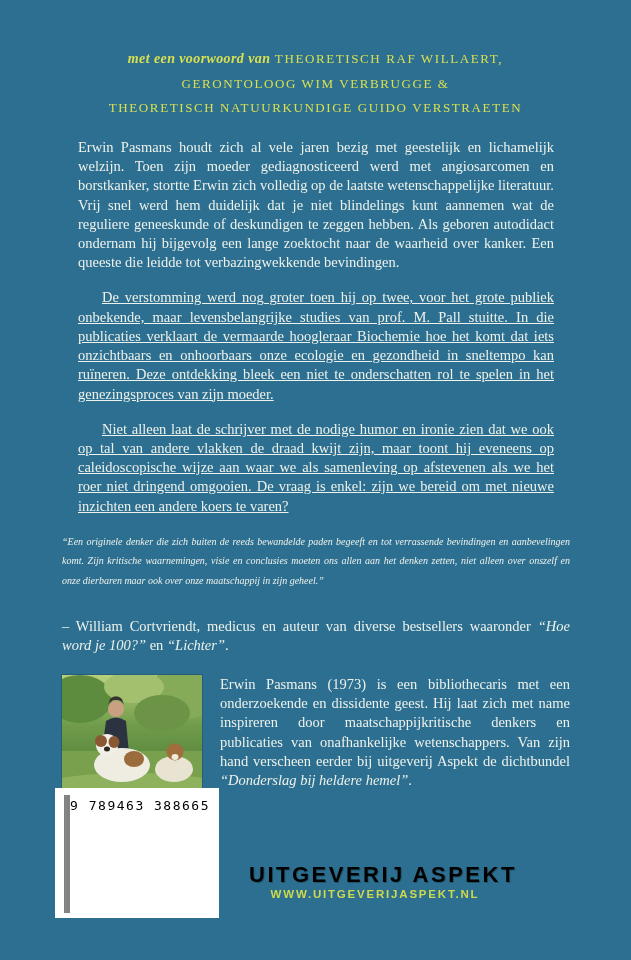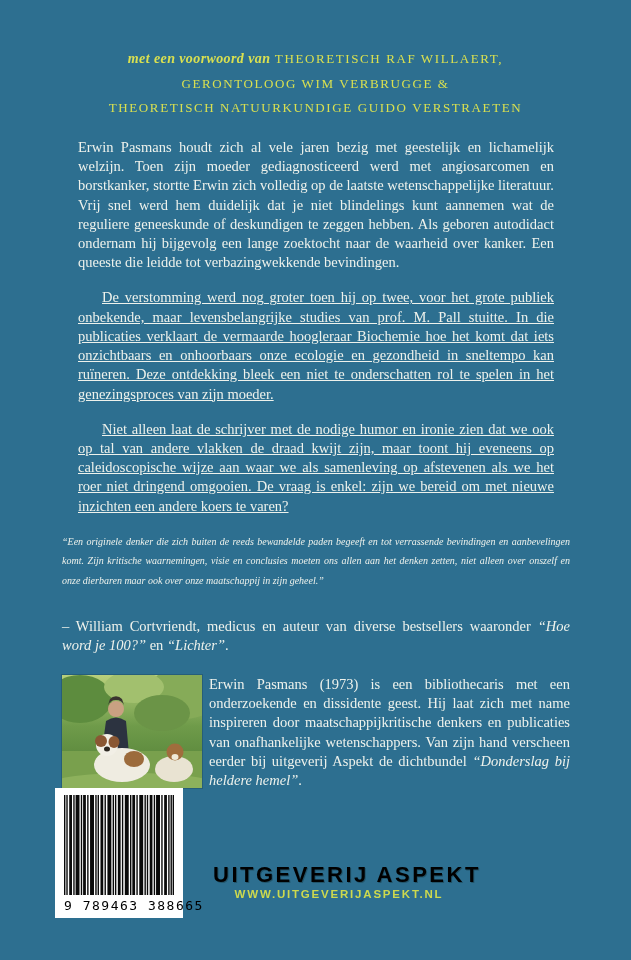--- a/index.html
+++ b/index.html
@@ -48,21 +48,21 @@
     margin: 26px 61px 0 62px;
     text-align: justify;
     font-size: 14.5px;
     line-height: 19.2px;
   }
   .it { font-style: italic; }
   
   .bio-row {
     margin: 20px 61px 0 62px;
     display: flex;
-    gap: 7px;
+    gap: 18px;
     align-items: flex-start;
   }
   .photo {
     width: 140px; height: 113px;
     flex: none;
     overflow: hidden;
     box-shadow: 0 0 0 1px rgba(0,0,0,0.15);
   }
   .photo svg { display: block; width: 100%; height: 100%; }
   .bio {
@@ -74,25 +74,25 @@
   }
   
   .bottom-row {
     position: absolute;
     left: 55px; right: 55px; top: 788px;
     display: flex;
     align-items: flex-end;
   }
   .barcode {
     background: #ffffff;
-    width: 128px; height: 130px;
+    width: 164px; height: 130px;
     box-sizing: border-box;
     padding: 7px 9px 5px 9px;
     display: flex;
-    flex-direction: column;
+    flex-direction: row;
   }
   .bars { flex: 1; width: 100%; }
   .isbn {
     color: #000000;
     font-family: "DejaVu Sans Mono", monospace;
     font-size: 13px;
     letter-spacing: 1.5px;
     text-align: center;
     padding-top: 3px;
     white-space: nowrap;

